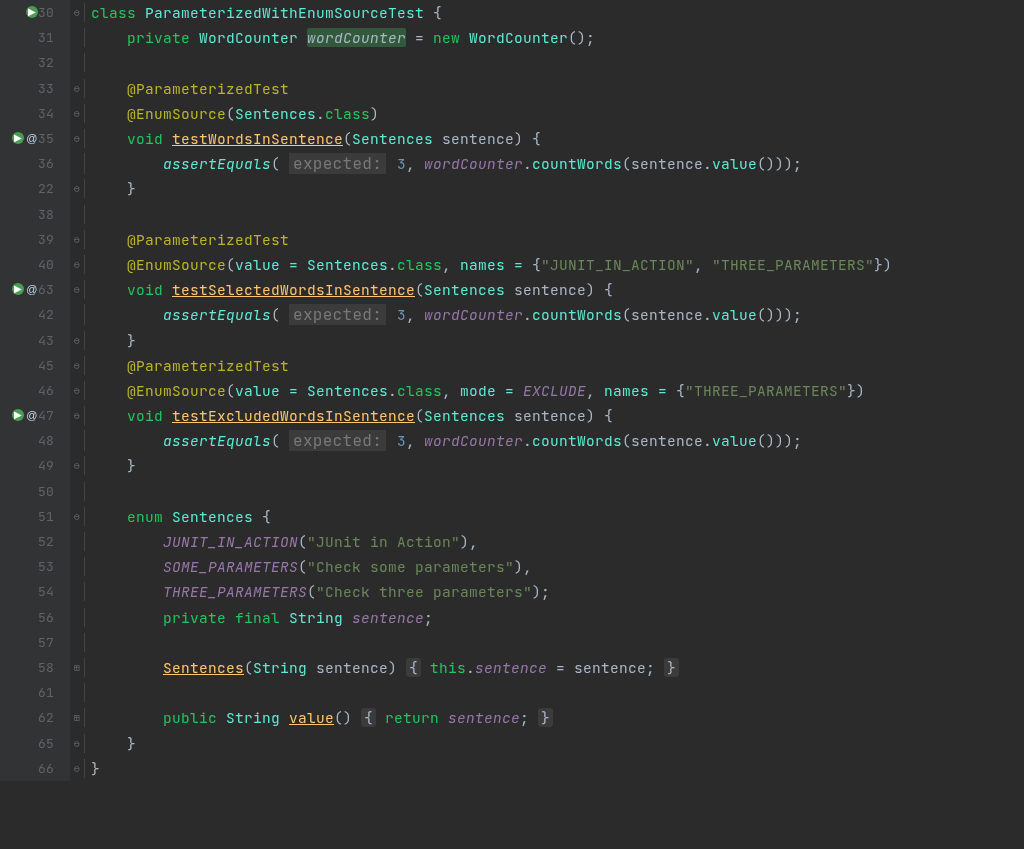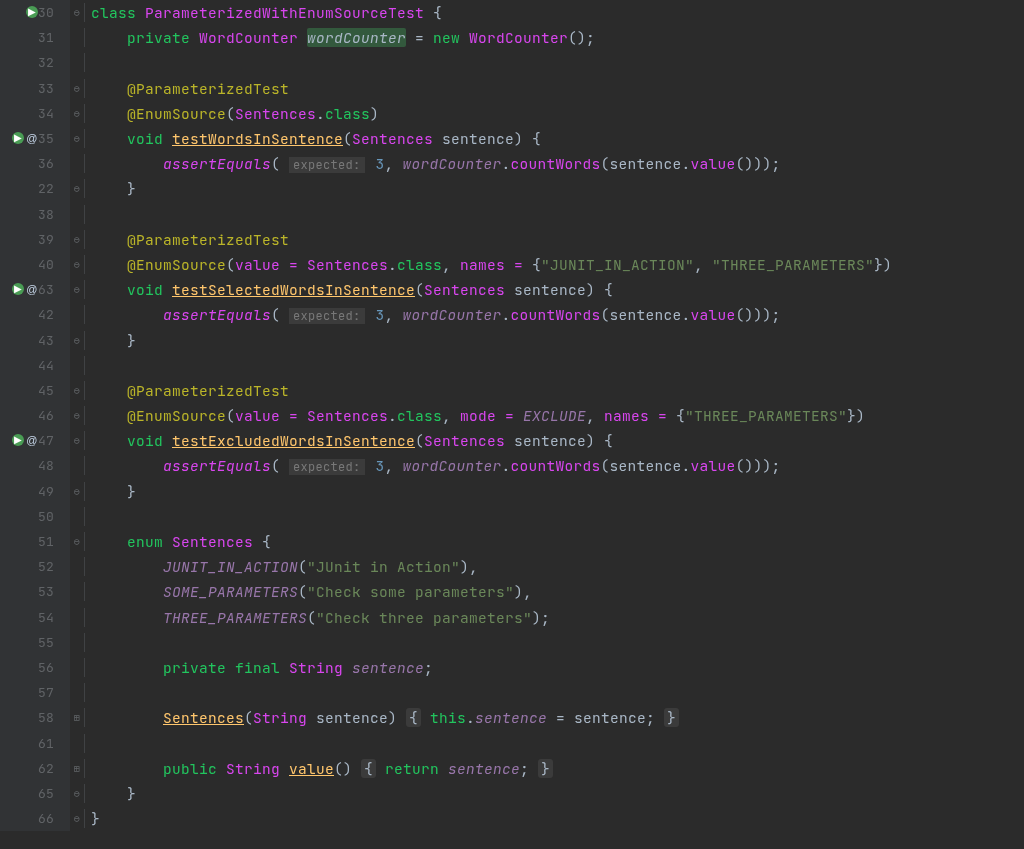--- a/index.html
+++ b/index.html
@@ -75,34 +75,34 @@
     justify-content:center;
     color:#606366;
     font-size: 10px;
   }
   .code {
     padding-left: 6px;
     border-left: 1px solid #404244;
   }
   
   .kw { color: #22c55e; }
-  .ident { color: #d946ef; }
+  .ident { color: #5eead4; }
   .methoddecl { color: #FFC66D; text-decoration: underline; }
   .ann { color: #BBB529; }
   .str { color: #6A8759; }
   .num { color: #6897BB; }
   .field { color: #9876AA; font-style: italic; }
   .const { color: #9876AA; font-style: italic; }
   .param { color: #A9B7C6; }
   .punct { color: #A9B7C6; }
   .op { color: #A9B7C6; }
   .hint {
     background: #3B3B3B;
     color: #787878;
-    font-size: 12px;
+    font-size: 16px;
     border-radius: 0;
     padding: 0 4px;
     font-style: normal;
     margin-right: 2px;
   }
   .hl {
     background: #33593D;
     border-radius: 2px;
     color:#A9B7C6;
   }
@@ -209,24 +209,20 @@
     <span class="fold"></span>
     <span class="code">        <span class="ident" style="font-style:italic;">assertEquals</span><span class="punct">( </span><span class="hint">expected:</span> <span class="num">3</span><span class="punct">,</span> <span class="field">wordCounter</span><span class="punct">.</span><span class="ident">countWords</span><span class="punct">(</span><span class="param">sentence</span><span class="punct">.</span><span class="ident">value</span><span class="punct">()));</span></span>
   </div>
 
   <div class="line">
     <span class="gutter"><span class="gicons"></span><span class="ln">43</span></span>
     <span class="fold">⊖</span>
     <span class="code">    <span class="punct">}</span></span>
   </div>
 
-  <div class="line">
-    <span class="gutter"><span class="gicons"></span><span class="ln">44</span></span>
-    <span class="fold"></span><span class="code"> </span>
-  </div>
 
   <div class="line">
     <span class="gutter"><span class="gicons"></span><span class="ln">45</span></span>
     <span class="fold">⊖</span>
     <span class="code">    <span class="ann">@ParameterizedTest</span></span>
   </div>
 
   <div class="line">
     <span class="gutter"><span class="gicons"></span><span class="ln">46</span></span>
     <span class="fold">⊖</span>
@@ -273,24 +269,20 @@
     <span class="fold"></span>
     <span class="code">        <span class="const">SOME_PARAMETERS</span><span class="punct">(</span><span class="str">"Check some parameters"</span><span class="punct">),</span></span>
   </div>
 
   <div class="line">
     <span class="gutter"><span class="gicons"></span><span class="ln">54</span></span>
     <span class="fold"></span>
     <span class="code">        <span class="const">THREE_PARAMETERS</span><span class="punct">(</span><span class="str">"Check three parameters"</span><span class="punct">);</span></span>
   </div>
 
-  <div class="line">
-    <span class="gutter"><span class="gicons"></span><span class="ln">55</span></span>
-    <span class="fold"></span><span class="code"> </span>
-  </div>
 
   <div class="line">
     <span class="gutter"><span class="gicons"></span><span class="ln">56</span></span>
     <span class="fold"></span>
     <span class="code">        <span class="kw">private</span> <span class="kw">final</span> <span class="ident">String</span> <span class="field">sentence</span><span class="punct">;</span></span>
   </div>
 
   <div class="line">
     <span class="gutter"><span class="gicons"></span><span class="ln">57</span></span>
     <span class="fold"></span><span class="code"> </span>

